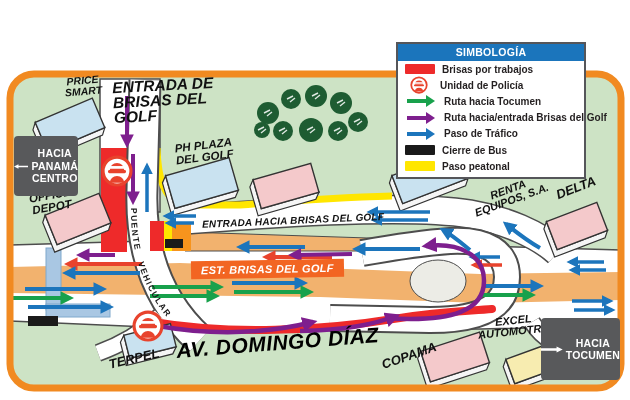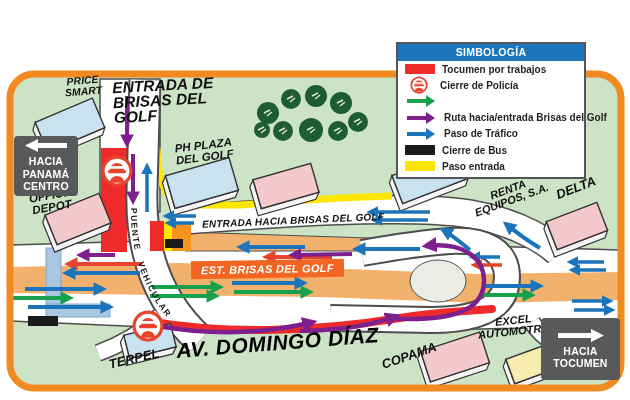--- a/index.html
+++ b/index.html
@@ -12,21 +12,21 @@
   .lbl.left{text-align:left;}
   .estbox{position:absolute;left:191px;top:260px;background:#f26522;color:#fff;
           font-weight:bold;font-style:italic;font-size:11px;padding:3px 10px;
           transform:rotate(-1deg);letter-spacing:.3px;white-space:nowrap;}
   .avlbl{position:absolute;left:176px;top:326px;width:330px;font-weight:bold;font-style:italic;
          font-size:21px;color:#000;transform:rotate(-4.5deg);letter-spacing:.5px;white-space:nowrap;}
   .entlbl{position:absolute;left:202px;top:214px;width:220px;font-weight:bold;font-style:italic;
           font-size:10px;color:#111;transform:rotate(-2.5deg);white-space:nowrap;letter-spacing:.2px;}
   
   .sign{position:absolute;background:#58595b;color:#fff;font-weight:bold;text-align:center;
-        white-space:pre-line;border-radius:4px;display:flex;flex-direction:column;
+        white-space:pre-line;border-radius:4px;display:flex;flex-direction:row;
         align-items:center;justify-content:center;gap:3px;}
   .sign .stext{font-size:10.5px;line-height:1.18;letter-spacing:.2px;}
   
   .legend{position:absolute;left:396px;top:0;width:190px;background:#fff;
           border:2px solid #55565a;box-sizing:border-box;padding-bottom:3px;margin-top:42px;}
   .lhead{background:#1b75bc;color:#fff;font-weight:bold;font-size:10.5px;text-align:center;
          padding:2px 0 3px 0;letter-spacing:.3px;}
   .lrow{display:flex;align-items:center;height:16.2px;padding-left:7px;}
   .ltext{font-size:10px;font-weight:bold;color:#231f20;white-space:nowrap;}
   .sw{display:inline-block;margin-right:7px;flex:0 0 auto;}
@@ -258,46 +258,47 @@
       <path d="M46,6.5 L33,0 L33,4 L0,4 L0,9 L33,9 L33,13 Z" fill="#fff"></path>
       </svg>
     <div class="stext">HACIA
 TOCUMEN</div>
   </div>
 
   <div class="legend">
     <div class="lhead">SIMBOLOGÍA</div>
     <div class="lrow">
       <span class="sw rect" style="background:#ee2a2a"></span>
-      <span class="ltext">Tocumen por trabajos</span>
+      <span class="ltext">Brisas por trabajos</span>
       </div>
     <div class="lrow">
       <span class="sw pol">
         <svg width="18" height="18" viewBox="-18 -18 36 36">
           <circle r="15.5" fill="#fff" stroke="#e8432d" stroke-width="3.5"></circle>
           <path d="M-8,-1 A8,8 0 0 1 8,-1 Z" fill="#e8432d"></path>
           <rect x="-8" y="-5.5" width="16" height="3" fill="#fff"></rect>
           <rect x="-10" y="-1" width="20" height="3.4" rx="1.6" fill="#e8432d"></rect>
           <path d="M-8,13 A8,7.5 0 0 1 8,13 Z" fill="#e8432d"></path>
         </svg></span>
-      <span class="ltext">Cierre de Policía</span>
+      <span class="ltext">Unidad de Policía</span>
       </div>
     <div class="lrow">
       <span class="sw arr" style="--c:#18a14c"></span>
+      <span class="ltext">Ruta hacia Tocumen</span>
       </div>
     <div class="lrow">
       <span class="sw arr" style="--c:#7e1f8e"></span>
       <span class="ltext">Ruta hacia/entrada Brisas del Golf</span>
       </div>
     <div class="lrow">
       <span class="sw arr" style="--c:#1c75bc"></span>
       <span class="ltext">Paso de Tráfico</span>
       </div>
     <div class="lrow">
       <span class="sw rect" style="background:#1a1a1a"></span>
       <span class="ltext">Cierre de Bus</span>
       </div>
     <div class="lrow">
       <span class="sw rect" style="background:#ffe600"></span>
-      <span class="ltext">Paso entrada</span>
+      <span class="ltext">Paso peatonal</span>
       </div>
   </div>
 </div>
 
 </body></html>

